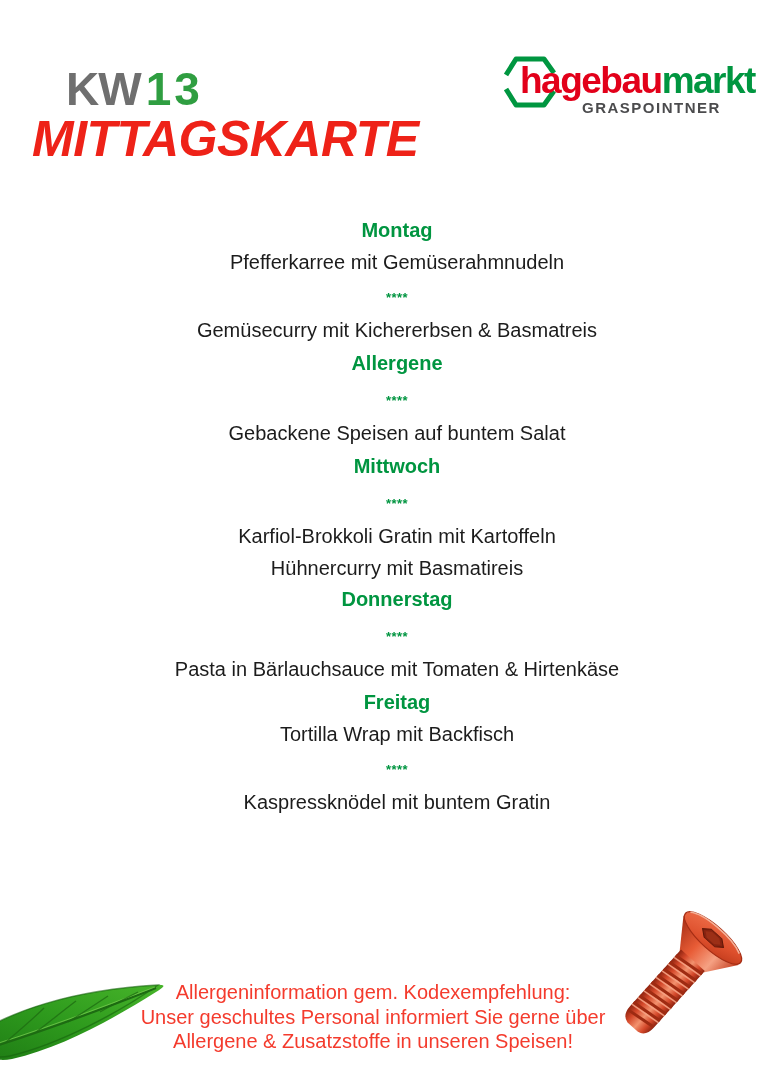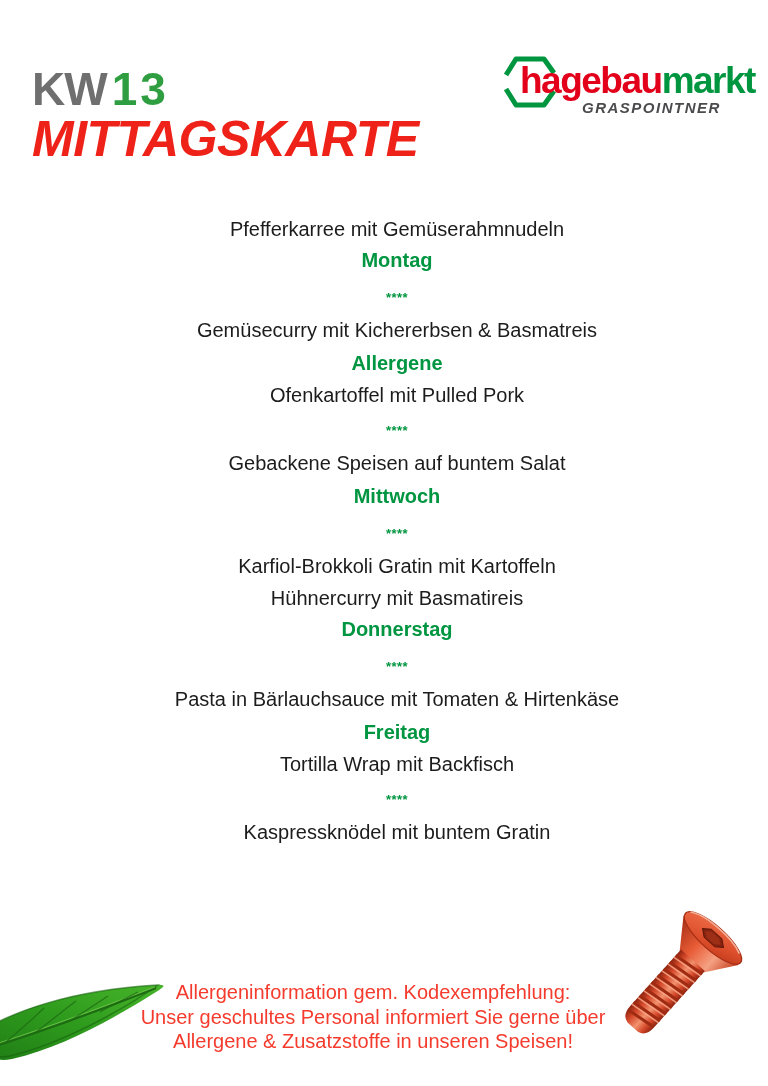--- a/index.html
+++ b/index.html
@@ -2,32 +2,32 @@
 <html><head>
 <meta charset="utf-8">
 <style>
   html,body{margin:0;padding:0;background:#ffffff;}
   .page{
     position:relative;width:768px;height:1086px;background:#ffffff;overflow:hidden;
     font-family:"Liberation Sans", sans-serif;color:#1c1c1c;
   }
   
   .title-block{position:absolute;left:32px;top:68px;}
-  .kw-line{font-size:46px;font-weight:800;line-height:42px;letter-spacing:-1px;}
+  .kw-line{font-size:46px;font-weight:800;line-height:42px;letter-spacing:-1px;margin-left:34px;}
   .kw-label{color:#6f6f6f;}
   .kw-number{color:#2f9e41;margin-left:5px;letter-spacing:3px;}
   .main-title{font-size:50px;font-weight:800;line-height:46px;letter-spacing:-0.5px;color:#ee2218;margin-top:6px;font-style:italic;}
 
   
   .logo{position:absolute;left:504px;top:49px;width:272px;height:72px;}
   .logo-hex{position:absolute;left:0;top:6px;}
   .logo-text{position:absolute;left:16px;top:10px;font-size:37px;font-weight:700;letter-spacing:-1.5px;line-height:44px;white-space:nowrap;}
   .logo-red{color:#e2001a;}
   .logo-green{color:#009640;}
-  .logo-sub{position:absolute;left:78px;top:50px;font-size:15px;font-weight:700;letter-spacing:1.5px;color:#4b4b4d;white-space:nowrap;font-style:italic;}
+  .logo-sub{position:absolute;left:78px;top:50px;font-size:15px;font-weight:700;letter-spacing:1.5px;color:#4b4b4d;white-space:nowrap;}
 
   
   .menu{position:absolute;left:26px;top:214px;width:742px;}
   .row{display:flex;align-items:center;justify-content:center;text-align:center;}
   .row-day{height:33px;}
   .row-dish-a{height:30px;}
   .row-stars{height:37px;}
   .row-dish-b{height:33px;}
   .day-heading{font-size:20px;font-weight:700;color:#009540;}
   .dish{font-size:20px;color:#1c1c1c;}
@@ -58,40 +58,37 @@
     </svg>
     <div class="logo-text">
       <span class="logo-red">hagebau</span><span class="logo-green">markt</span>
     </div>
     <div class="logo-sub">GRASPOINTNER</div>
   </div>
 
   <div class="menu">
 
     <div>
+      <div class="row row-day">
+          <span class="day-heading">Montag</span>
+        </div>
       <div class="row row-dish-a">
           <span class="dish">Pfefferkarree mit Gemüserahmnudeln</span>
         </div>
-      <div class="row row-day">
-          <span class="day-heading">Montag</span>
-        </div>
       <div class="row row-stars">
           <span class="stars">****</span>
         </div>
       <div class="row row-dish-b">
           <span class="dish">Gemüsecurry mit Kichererbsen &amp; Basmatreis</span>
         </div>
     </div>
 
     <div>
       <div class="row row-day">
           <span class="day-heading">Allergene</span>
-        </div>
-      <div class="row row-dish-a">
-          <span class="dish">Ofenkartoffel mit Pulled Pork</span>
         </div>
       <div class="row row-stars">
           <span class="stars">****</span>
         </div>
       <div class="row row-dish-b">
           <span class="dish">Gebackene Speisen auf buntem Salat</span>
         </div>
     </div>
 
     <div>

